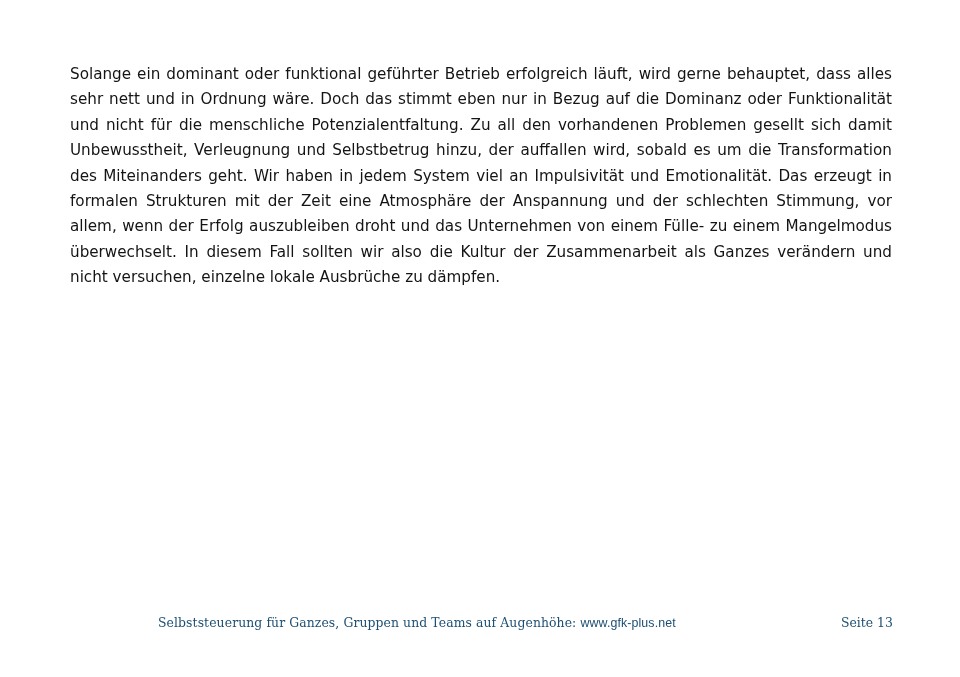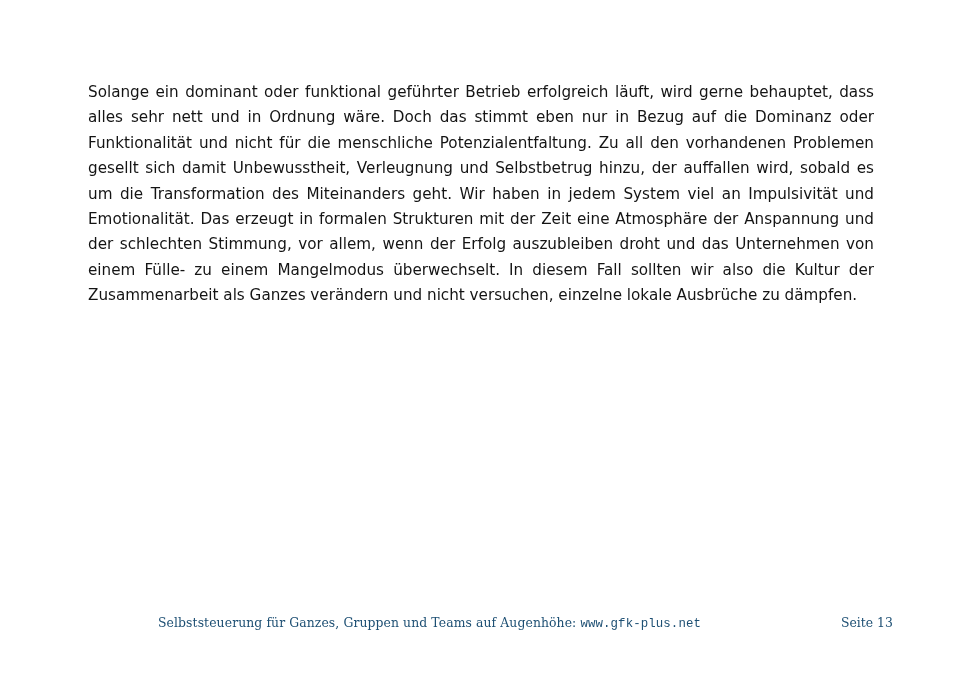--- a/index.html
+++ b/index.html
@@ -29,21 +29,21 @@
     font-size: 15.2px;
     line-height: 25.4px;
     text-align: justify;
     text-justify: inter-word;
     color: #141414;
     letter-spacing: 0.0px;
     font-weight: 400;
   }
 
   .body-text p {
-    margin: 18px;
+    margin: 0;
   }
 
   .footer {
     position: absolute;
     left: 0;
     right: 0;
     top: 615px;
     height: 24px;
   }
 
@@ -52,21 +52,21 @@
     left: 158px;
     top: 0;
     font-family: "DejaVu Serif", serif;
     font-size: 12.4px;
     color: #1d4f73;
     white-space: nowrap;
     letter-spacing: 0.1px;
   }
 
   .footer-center .url {
-    font-family: Liberation Mono, monospace;
+    font-family: Liberation Sans, sans-serif;
     text-align: center;
   }
 
   .footer-page {
     position: absolute;
     left: 841px;
     top: 0;
     font-family: "DejaVu Serif", serif;
     font-size: 12.4px;
     color: #1d4f73;

